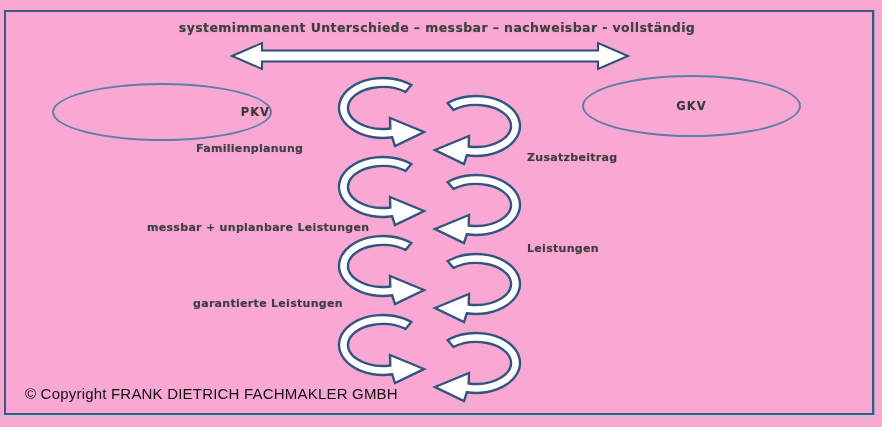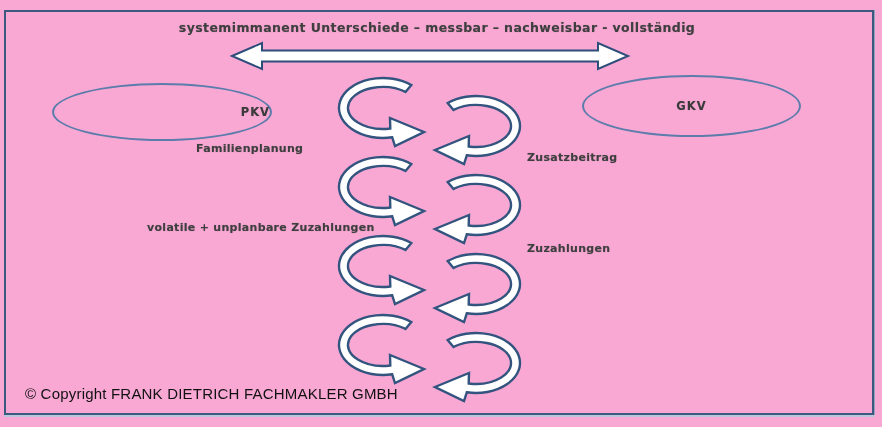--- a/index.html
+++ b/index.html
@@ -72,19 +72,20 @@
   </svg>
 
   <div class="ellipse pkv">
     <span>PKV</span>
   </div>
   <div class="ellipse gkv">
     <span>GKV</span>
   </div>
 
   <div class="lbl" id="lbl-familienplanung">Familienplanung</div>
-  <div class="lbl" id="lbl-volatile">volatile + unplanbare Zuzahlungen</div>
+  <div class="lbl" id="lbl-volatile">messbar + unplanbare Leistungen</div>
+  <div class="lbl" id="lbl-garantierte">garantierte Leistungen</div>
   <div class="lbl" id="lbl-zusatzbeitrag">Zusatzbeitrag</div>
-  <div class="lbl" id="lbl-zuzahlungen">Zuzahlungen</div>
+  <div class="lbl" id="lbl-zuzahlungen">Leistungen</div>
 
   <div class="copyright">© Copyright FRANK DIETRICH FACHMAKLER GMBH</div>
 
 </div>
 
 </body></html>

